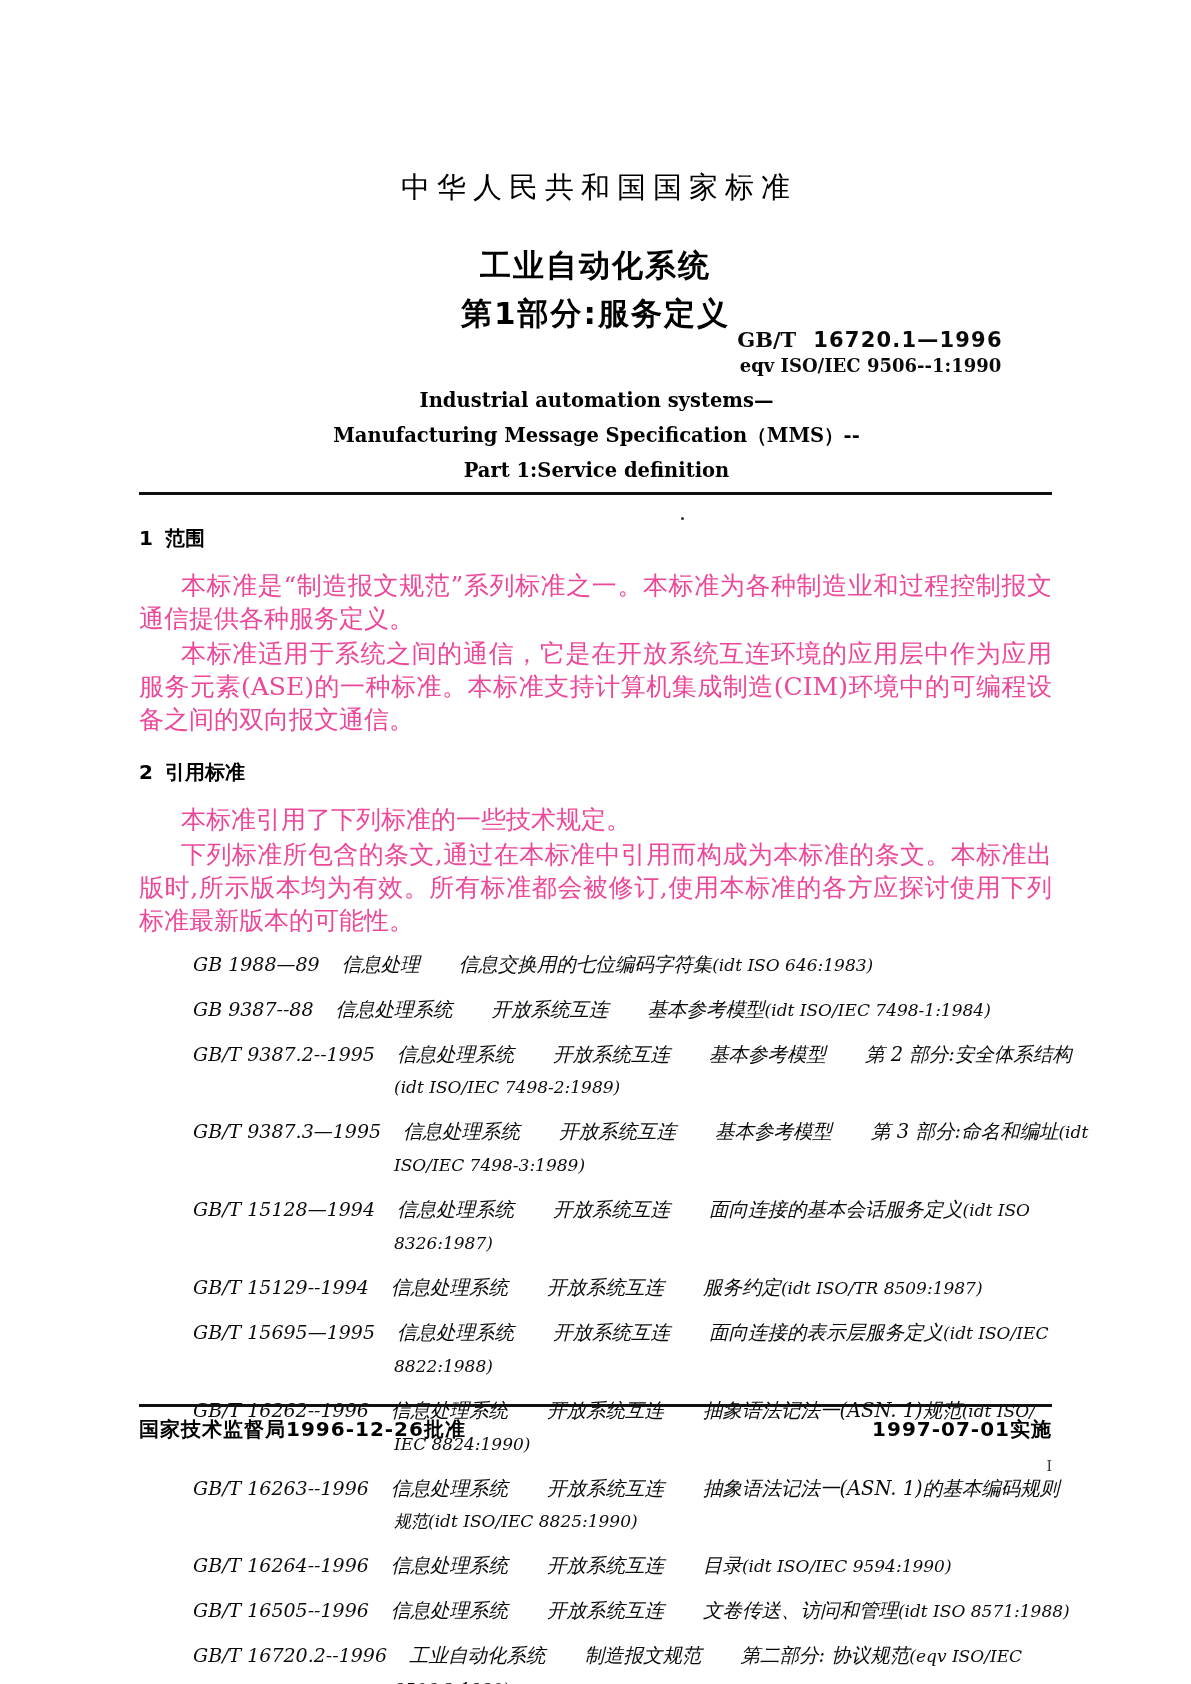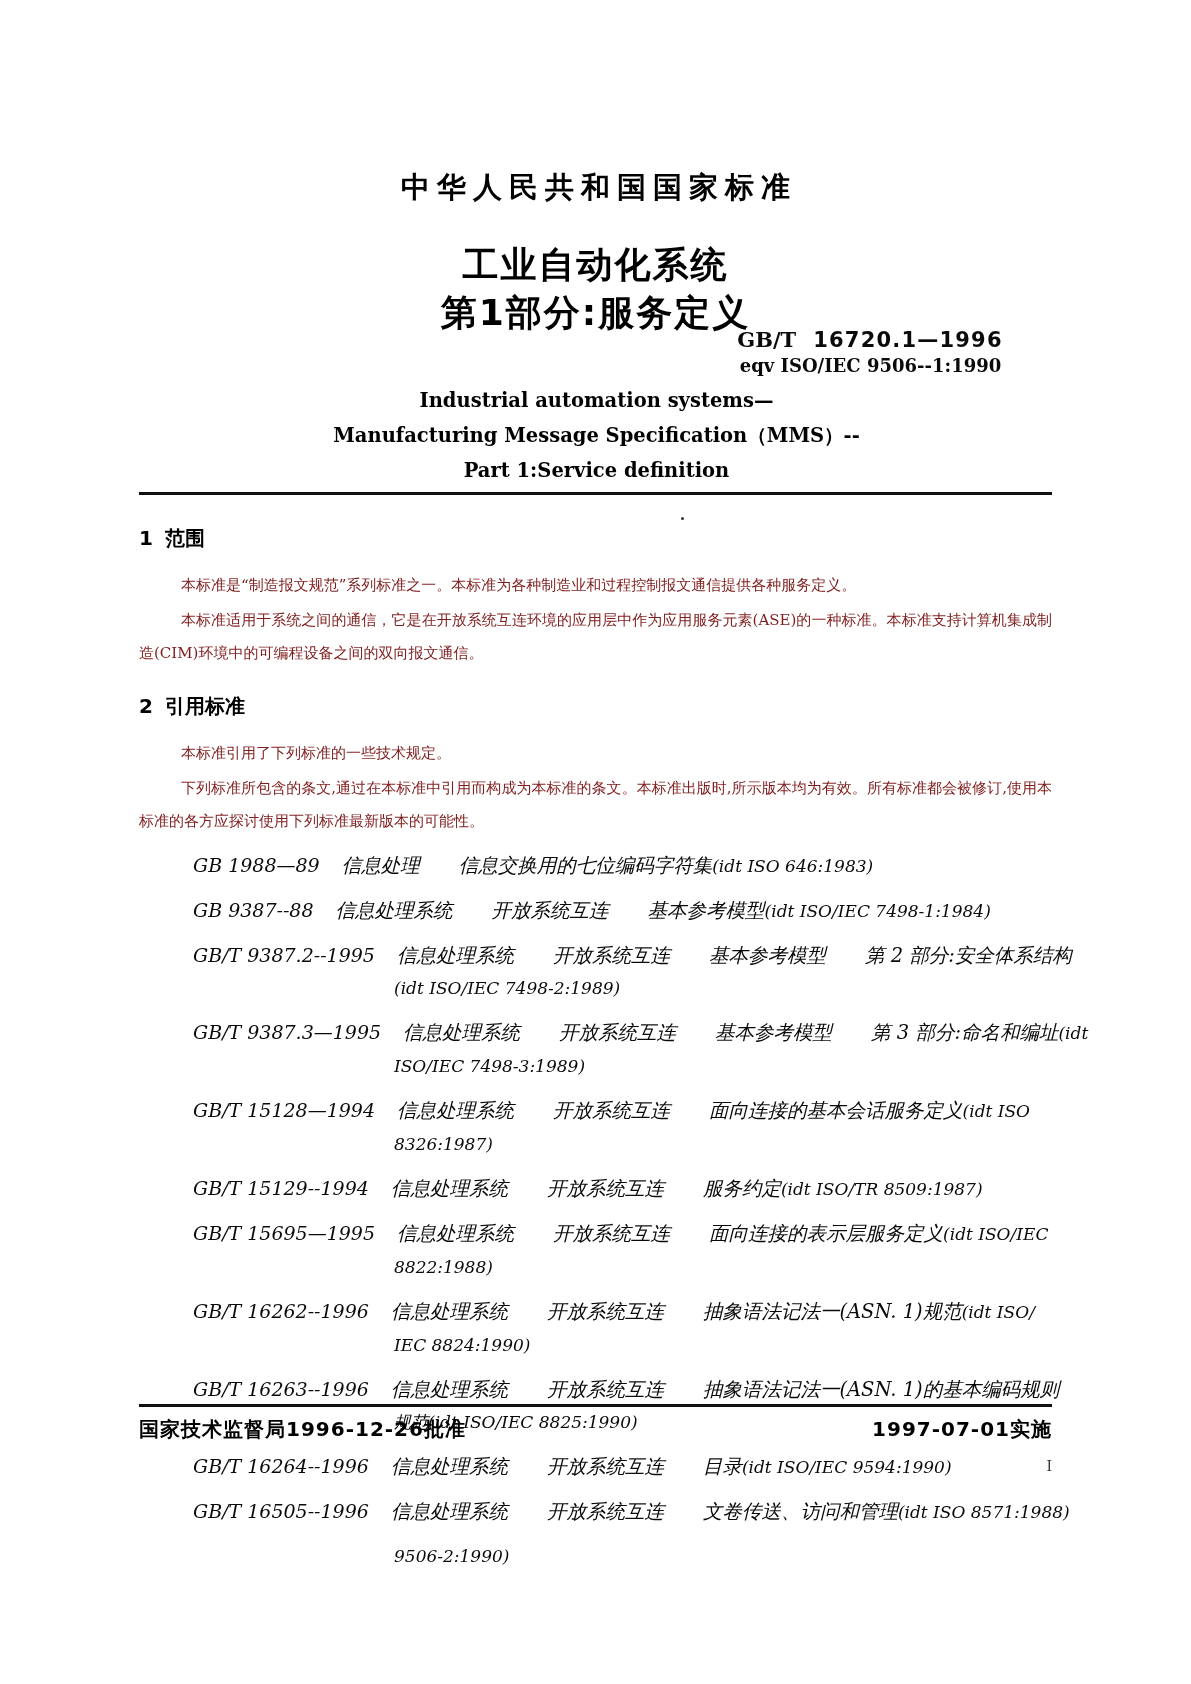--- a/index.html
+++ b/index.html
@@ -27,39 +27,39 @@
   
   .masthead {
     position: absolute;
     left: 0;
     top: 168px;
     width: 1191px;
     text-align: center;
   }
   .national-standard {
     font-family: "DejaVu Sans", "Liberation Sans", sans-serif;
-    font-weight: 700;
+    font-weight: 400;
     font-size: 29px;
     letter-spacing: 7px;
     color: #000;
     margin: 0;
     padding-left: 7px;
   }
 
   .title-block {
     position: absolute;
     left: 0;
     top: 243px;
     width: 1191px;
     text-align: center;
   }
   .title-cn {
     font-family: "DejaVu Sans", "Liberation Sans", sans-serif;
     font-weight: 700;
-    font-size: 36px;
+    font-size: 31px;
     letter-spacing: 2px;
     line-height: 44px;
     color: #000;
     margin: 0;
   }
   .title-cn.l2 { margin-top: 4px; }
   .title-cn.l3 { margin-top: 4px; }
 
   .subtitle-en {
     position: absolute;
@@ -143,26 +143,26 @@
     font-size: 20px;
     color: #000;
     margin: 0 0 17px 0;
   }
   .sec-head .num { margin-right: 12px; }
 
   .sec-head.second { margin-top: 23px; }
 
   p.para {
     font-family: "DejaVu Serif", "Liberation Serif", serif;
-    font-size: 15px;
+    font-size: 25px;
     line-height: 33px;
     margin: 0 0 2px 0;
     text-indent: 42px;
     text-align: justify;
-    color: #7f1d1d;
+    color: #ec4899;
   }
 
   
   .ref-list {
     margin-top: 6px;
     list-style: none;
     padding: 0;
   }
   .ref-item {
     display: block;
@@ -299,20 +299,21 @@
           <span class="ref-line"><span class="ref-id">GB/T 16263--1996</span><span class="gap"></span><span class="ref-cn">信息处理系统　　开放系统互连　　抽象语法记法一(ASN. 1)的基本编码规则</span></span>
           <span class="ref-cont ref-iso">规范(idt ISO/IEC 8825:1990)</span>
         </div>
         <div class="ref-item">
           <span class="ref-line"><span class="ref-id">GB/T 16264--1996</span><span class="gap"></span><span class="ref-cn">信息处理系统　　开放系统互连　　目录</span><span class="ref-iso">(idt ISO/IEC 9594:1990)</span></span>
         </div>
         <div class="ref-item">
           <span class="ref-line"><span class="ref-id">GB/T 16505--1996</span><span class="gap"></span><span class="ref-cn">信息处理系统　　开放系统互连　　文卷传送、访问和管理</span><span class="ref-iso">(idt ISO 8571:1988)</span></span>
         </div>
         <div class="ref-item">
+          <span class="ref-line"><span class="ref-id">GB/T 16720.2--1996</span><span class="gap"></span><span class="ref-cn">工业自动化系统　　制造报文规范　　第二部分: 协议规范</span><span class="ref-iso">(eqv ISO/IEC</span></span>
           <span class="ref-cont ref-iso">9506-2:1990)</span>
         </div>
       </div>
 
   </div>
 
   <div class="rule-bottom"></div>
 
   <div class="footer">
     <span>国家技术监督局1996-12-26批准</span>

